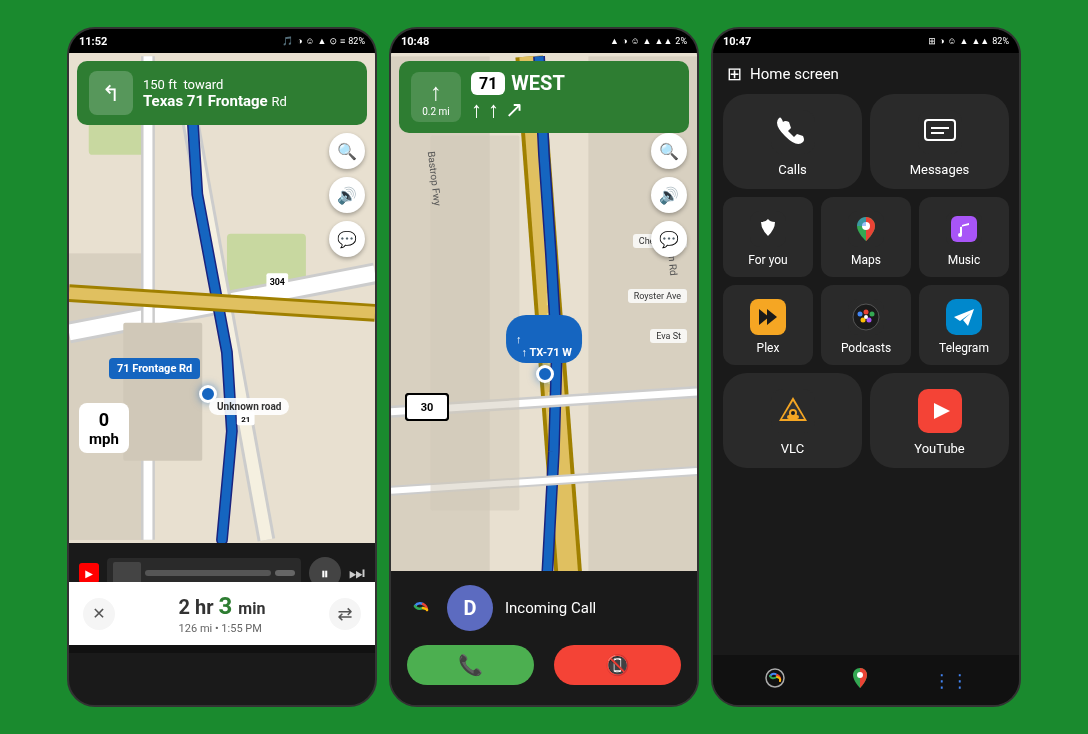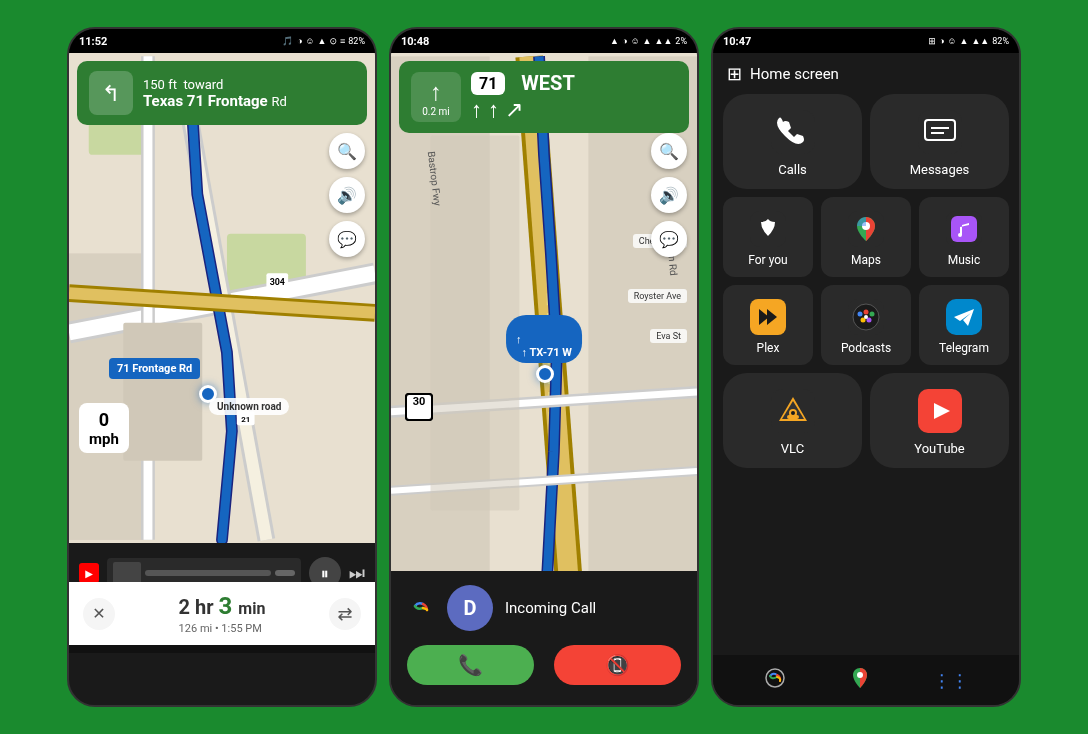--- a/index.html
+++ b/index.html
@@ -404,22 +404,22 @@
       display: flex;
       align-items: center;
       gap: 4px;
     }
 
     .speed-limit-box {
       position: absolute;
       background: white;
       border: 2px solid black;
       border-radius: 4px;
-      width: 28px; height: 28px;
-      display: flex; align-items: flex-start; justify-content: center;
+      width: 44px; height: 28px;
+      display: flex; align-items: center; justify-content: center;
       font-weight: bold; font-size: 11px;
       z-index: 10;
     }
   </style>
 </head>
 <body>
 
 <div class="phone-screen screen1">
 
   <div class="status-bar">
@@ -580,21 +580,21 @@
 
     <div style="position:absolute;top:120px;left:16px;color:#555;font-size:10px;transform:rotate(83deg);white-space:nowrap;">Bastrop Fwy</div>
     <div style="position:absolute;top:200px;right:8px;color:#555;font-size:10px;transform:rotate(85deg);white-space:nowrap;">Yum Rd</div>
 
     <div class="nav-banner2">
       <div class="nav-arrow-box2">
         <div class="arrow2">↑</div>
         <div class="dist2">0.2 mi</div>
       </div>
       <div>
-        <div style="display:flex;align-items:center;gap:12px;">
+        <div style="display:flex;align-items:center;gap:2px;">
           <div class="hwy-sign">71</div>
           <div class="hwy-dest">WEST</div>
         </div>
         <div class="lane-arrows">
           <span>↑</span>
           <span>↑</span>
           <span>↗</span>
         </div>
       </div>
     </div>

